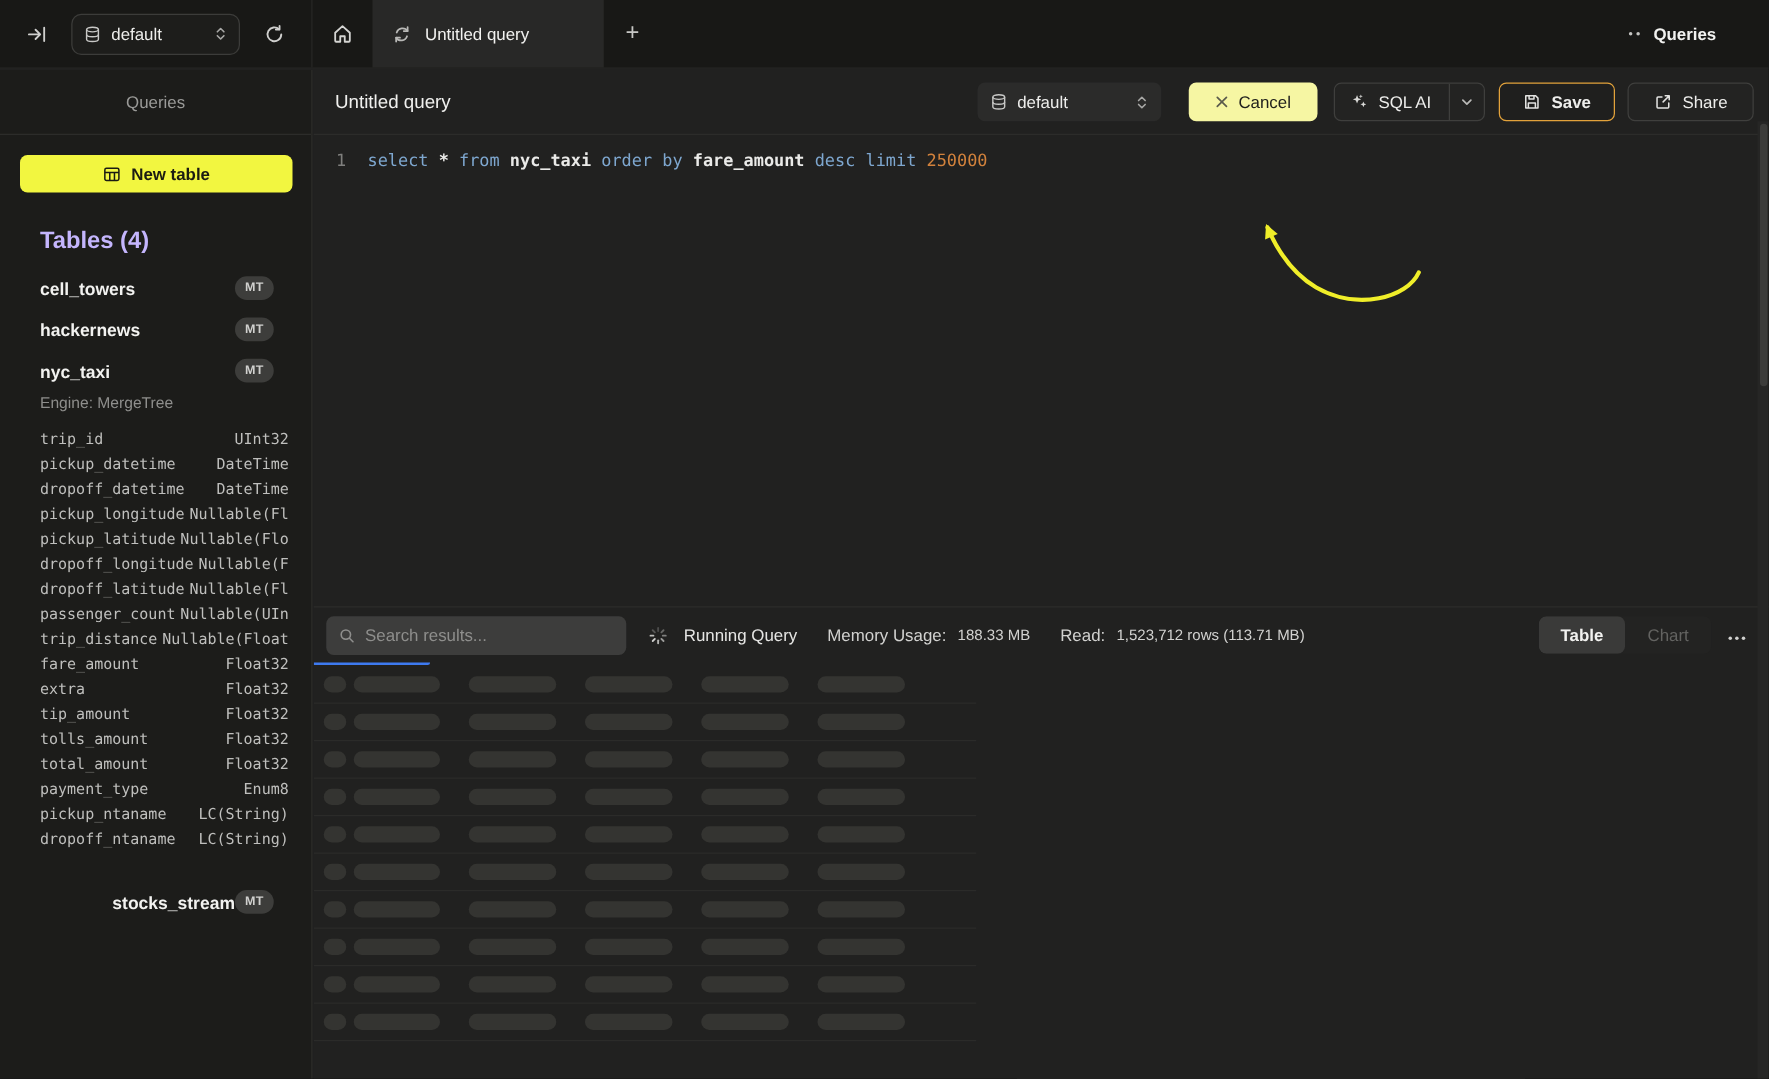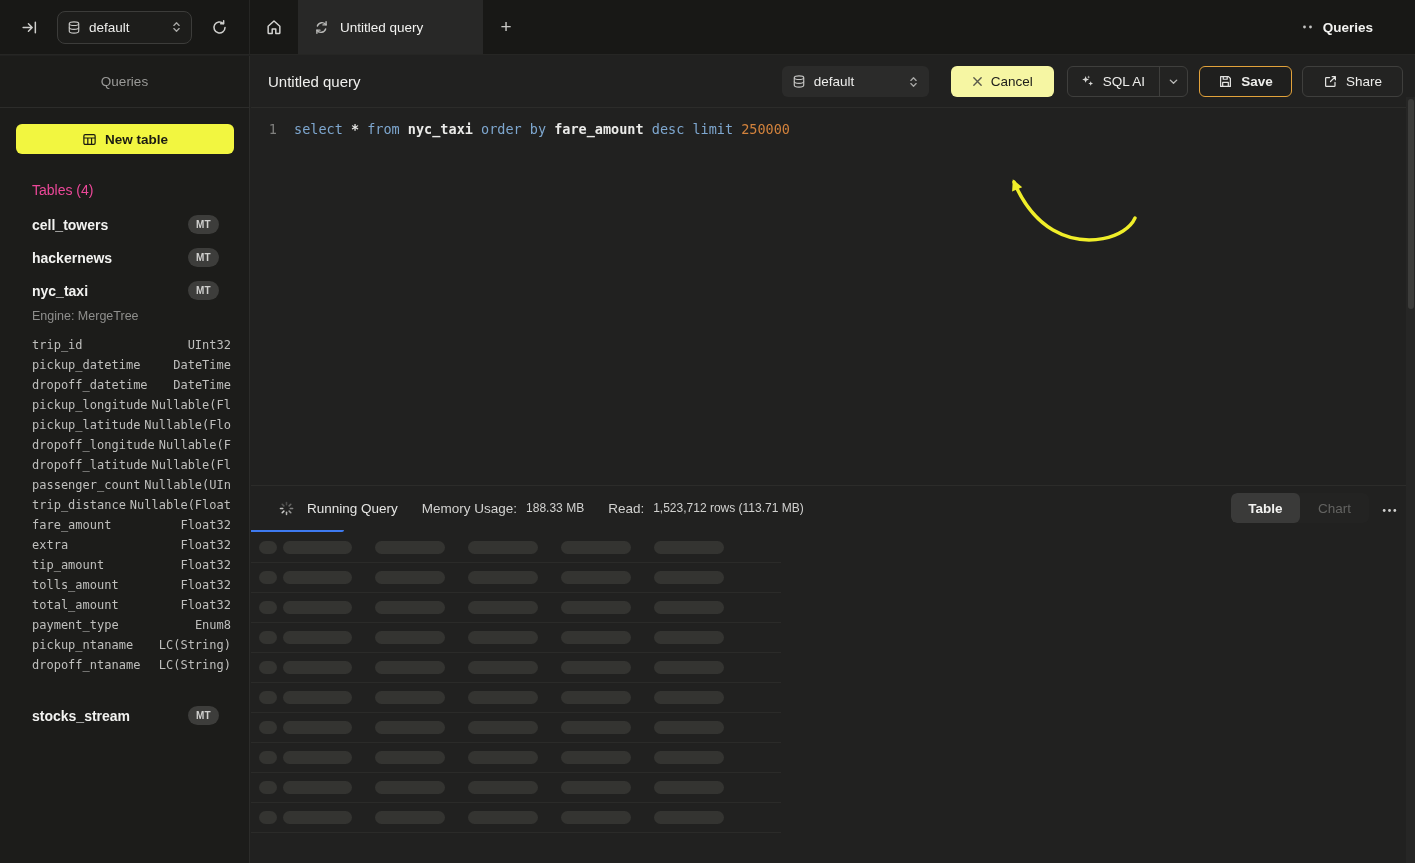--- a/index.html
+++ b/index.html
@@ -49,33 +49,33 @@
   .new-table { margin:16px 16px 0 16px; width:218px; height:30px; border-radius:6px;
                background:var(--accent-yellow); color:#1b1b12; border:none; font-weight:700;
                font-size:13.5px; display:flex; align-items:center; justify-content:center;
                gap:8px; cursor:pointer; font-family:inherit;}
   .side-search { margin:17px 16px 0 16px; width:218px; height:31px; border:1px solid #3a3a38;
                  border-radius:8px; display:flex; align-items:center; padding:0 10px; gap:8px;
                  background:#1c1c1a; color:#8a8a88; }
   .side-search input { background:none; border:none; outline:none; color:#d8d8d6;
                        font-size:13.5px; width:100%; font-family:inherit; }
   .side-search input::placeholder { color:#8a8a88; }
-  .section-label { margin:28px 0 0 32px; color:#ec4899; font-size:14px; font-weight:400; }
+  .section-label { margin:28px 0 0 32px; color:#c4b5fd; font-size:19px; font-weight:700; }
   .tbl-item { display:flex; align-items:center; height:33px; padding:0 30px 0 32px;
               cursor:pointer; }
   .tbl-item .nm { font-size:14px; font-weight:600; color:#f2f2f0; flex:1; }
   .badge { background:#3d3d3b; color:#d0d0ce; font-size:10px; font-weight:700;
            border-radius:10px; padding:4px 8px; letter-spacing:.3px; }
   .engine-line { padding:2px 0 8px 32px; color:#8e8e8c; font-size:12.5px; }
   .columns { padding:4px 18px 10px 32px; font-family:"DejaVu Sans Mono", monospace;
              font-size:12px; color:#bfbfbd; }
   .col-row { display:flex; height:20px; align-items:center; white-space:nowrap; }
   .col-row .col-name { flex:1; overflow:hidden; }
   .col-row .col-type { overflow:hidden; }
-  .mt12 { margin-top:14px; }
+  .mt12 { margin-top:14px;text-align:right; }
 
   
   .main { position:absolute; top:56px; left:251px; right:0; bottom:0; background:#212120;
           display:flex; flex-direction:column; }
   .query-header { height:52px; flex:none; border-bottom:1px solid #2c2c2a;
                   display:flex; align-items:center; padding:0 12px 0 17px; }
   .q-title { font-size:15px; color:#f0f0ee; }
   .hdr-actions { margin-left:auto; display:flex; align-items:center; }
   .btn { height:31px; border-radius:6px; display:inline-flex; align-items:center;
          justify-content:center; gap:8px; font-size:13.5px; cursor:pointer;
@@ -402,20 +402,29 @@
         <defs>
           <marker id="ah" markerUnits="userSpaceOnUse" markerWidth="13" markerHeight="13" refX="9" refY="6.5" orient="auto">
             <path d="M1 1 L12 6.5 L1 12 z" fill="var(--annotation-arrow-yellow)"></path>
           </marker>
         </defs>
         <path d="M145 60 C 136 80, 96 91, 63 72 C 46 62, 33 45, 24 24" stroke="var(--annotation-arrow-yellow)" stroke-width="3.4" stroke-linecap="round" marker-end="url(#ah)"></path>
       </svg>
     </div>
 
     <div class="results-toolbar">
+      <div class="res-search">
+        <span class="icon">
+          <svg width="13" height="13" viewBox="0 0 16 16" fill="none" stroke="currentColor" stroke-width="1.6" stroke-linecap="round">
+            <circle cx="7" cy="7" r="4.6"></circle>
+              <path d="M10.6 10.6 14 14"></path>
+          </svg>
+        </span>
+        <input placeholder="Search results..." style="">
+      </div>
 
       <span class="icon spinner">
         <svg width="15" height="15" viewBox="0 0 16 16" stroke="currentColor" stroke-width="1.6" stroke-linecap="round">
           <g>
             <line x1="8" y1="1.5" x2="8" y2="4" opacity=".25"></line>
             <line x1="12.6" y1="3.4" x2="10.8" y2="5.2" opacity=".4"></line>
             <line x1="14.5" y1="8" x2="12" y2="8" opacity=".55"></line>
             <line x1="12.6" y1="12.6" x2="10.8" y2="10.8" opacity=".7"></line>
             <line x1="8" y1="14.5" x2="8" y2="12" opacity=".85"></line>
             <line x1="3.4" y1="12.6" x2="5.2" y2="10.8" opacity="1"></line>

